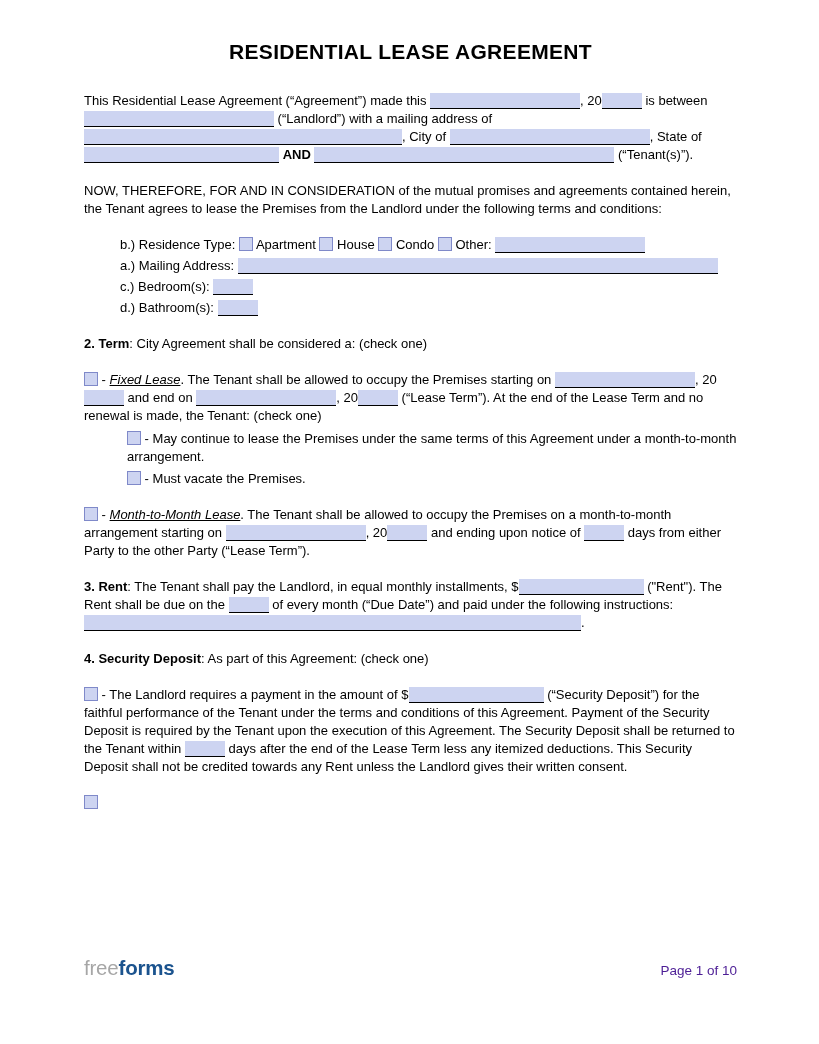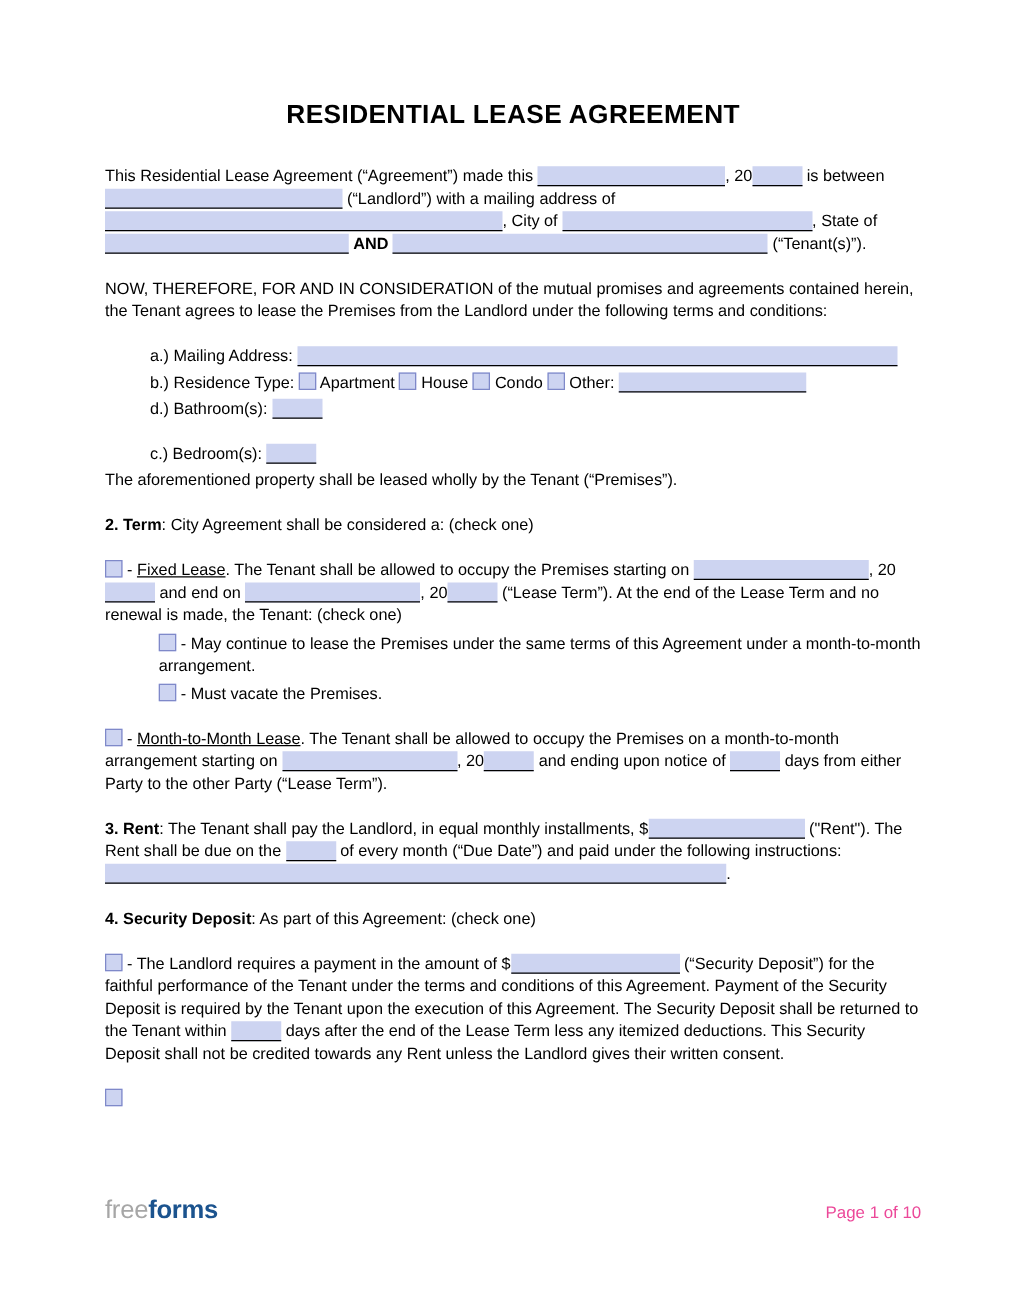--- a/index.html
+++ b/index.html
@@ -11,21 +11,21 @@
     width: 819px;
     height: 1044px;
     position: relative;
     font-family: "Liberation Sans", "DejaVu Sans", sans-serif;
     color: #000;
   }
   .page {
     position: absolute;
     inset: 0;
     background: #ffffff;
-    padding: 80px 82px 0 84px;
+    padding: 40px 82px 0 84px;
     box-sizing: border-box;
   }
   .title {
     font-size: 21px;
     font-weight: bold;
     text-align: center;
     letter-spacing: 0.3px;
     margin: 0 0 28px 0;
   }
   .content {
@@ -33,20 +33,21 @@
     line-height: 18px;
   }
   .para { margin: 0 0 18px 0; }
   .para.tight { margin: 0 0 3px 36px; }
   .para.tight-end { margin: 0 0 18px 36px; }
   .para.sub { margin: 0 0 4px 43px; }
   .para.sub-end { margin: 0 0 18px 43px; }
   .para.attach-next { margin-bottom: 5px; }
   .bold { font-weight: bold; }
   .italic-underline {
+    font-style: italic;
     text-decoration: underline;
   }
   .blank {
     display: inline-block;
     height: 16px;
     background: #cdd4f1;
     border-bottom: 1.5px solid #000;
     vertical-align: -3.5px;
     box-sizing: border-box;
   }
@@ -65,35 +66,34 @@
     right: 82px;
     top: 956px;
     display: flex;
     justify-content: space-between;
     align-items: baseline;
     gap: 16px;
   }
   .logo { font-size: 20.5px; letter-spacing: -0.2px; }
   .logo-free { color: #a6a6a6; font-weight: normal; }
   .logo-forms { color: #1b538e; font-weight: bold; }
-  .page-num { font-size: 13.5px; color: #ec4899; margin-left: 41px; }
+  .page-num { font-size: 13.5px; color: #4c1d95; margin-left: 41px; }
 </style>
 </head>
 <body>
 
 <div class="page">
   <h1 class="title">RESIDENTIAL LEASE AGREEMENT</h1>
   <div class="content">
       <div class="para"><span>This Residential Lease Agreement (“Agreement”) made this </span><span class="blank" style="width: 150px;"></span><span>, 20</span><span class="blank" style="width: 40px;"></span><span> is between </span><span class="blank" style="width: 190px;"></span><span> (“Landlord”) with a mailing address of </span><span class="blank" style="width: 318px;"></span><span>, City of </span><span class="blank" style="width: 200px;"></span><span>, State of </span><span class="blank" style="width: 195px;"></span><span> </span><span class="bold">AND</span><span> </span><span class="blank" style="width: 300px;"></span><span> (“Tenant(s)”).</span></div>
       <div class="para"><span>NOW, THEREFORE, FOR AND IN CONSIDERATION of the mutual promises and agreements contained herein, the Tenant agrees to lease the Premises from the Landlord under the following terms and conditions:</span></div>
+      <div class="para tight"><span>b.) Residence Type: </span><span class="checkbox"></span><span> Apartment </span><span class="checkbox"></span><span> House </span><span class="checkbox"></span><span> Condo </span><span class="checkbox"></span><span> Other: </span><span class="blank" style="width: 150px;"></span></div>
       <div class="para tight"><span>a.) Mailing Address: </span><span class="blank" style="width: 480px;"></span></div>
-      <div class="para tight"><span>b.) Residence Type: </span><span class="checkbox"></span><span> Apartment </span><span class="checkbox"></span><span> House </span><span class="checkbox"></span><span> Condo </span><span class="checkbox"></span><span> Other: </span><span class="blank" style="width: 150px;"></span></div>
+      <div class="para tight"><span>c.) Bedroom(s): </span><span class="blank" style="width: 40px;"></span></div>
       <div class="para tight-end"><span>d.) Bathroom(s): </span><span class="blank" style="width: 40px;"></span></div>
-      <div class="para tight"><span>c.) Bedroom(s): </span><span class="blank" style="width: 40px;"></span></div>
-      <div class="para"><span>The aforementioned property shall be leased wholly by the Tenant (“Premises”).</span></div>
       <div class="para"><span class="bold">2. Term</span><span>: City Agreement shall be considered a: (check one)</span></div>
       <div class="para attach-next"><span class="checkbox"></span><span> - </span><span class="italic-underline">Fixed Lease</span><span>. The Tenant shall be allowed to occupy the Premises starting on </span><span class="blank" style="width: 140px;"></span><span>, 20</span><span class="blank" style="width: 40px;"></span><span> and end on </span><span class="blank" style="width: 140px;"></span><span>, 20</span><span class="blank" style="width: 40px;"></span><span> (“Lease Term”). At the end of the Lease Term and no renewal is made, the Tenant: (check one)</span></div>
       <div class="para sub"><span class="checkbox"></span><span> - May continue to lease the Premises under the same terms of this Agreement under a month-to-month arrangement.</span></div>
       <div class="para sub-end"><span class="checkbox"></span><span> - Must vacate the Premises.</span></div>
       <div class="para"><span class="checkbox"></span><span> - </span><span class="italic-underline">Month-to-Month Lease</span><span>. The Tenant shall be allowed to occupy the Premises on a month-to-month arrangement starting on </span><span class="blank" style="width: 140px;"></span><span>, 20</span><span class="blank" style="width: 40px;"></span><span> and ending upon notice of </span><span class="blank" style="width: 40px;"></span><span> days from either Party to the other Party (“Lease Term”).</span></div>
       <div class="para"><span class="bold">3. Rent</span><span>: The Tenant shall pay the Landlord, in equal monthly installments, $</span><span class="blank" style="width: 125px;"></span><span> ("Rent"). The Rent shall be due on the </span><span class="blank" style="width: 40px;"></span><span> of every month (“Due Date”) and paid under the following instructions: </span><span class="blank" style="width: 497px;"></span><span>.</span></div>
       <div class="para"><span class="bold">4. Security Deposit</span><span>: As part of this Agreement: (check one)</span></div>
       <div class="para"><span class="checkbox"></span><span> - The Landlord requires a payment in the amount of $</span><span class="blank" style="width: 135px;"></span><span> (“Security Deposit”) for the faithful performance of the Tenant under the terms and conditions of this Agreement. Payment of the Security Deposit is required by the Tenant upon the execution of this Agreement. The Security Deposit shall be returned to the Tenant within </span><span class="blank" style="width: 40px;"></span><span> days after the end of the Lease Term less any itemized deductions. This Security Deposit shall not be credited towards any Rent unless the Landlord gives their written consent.</span></div>
       <div class="para"><span class="checkbox"></span></div>
     </div>

